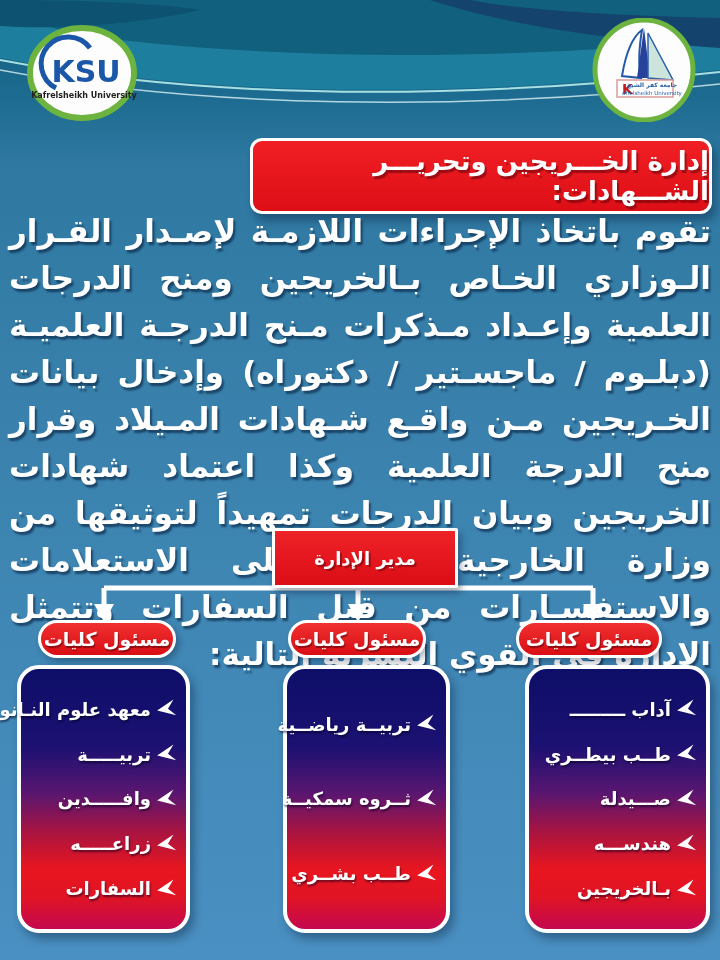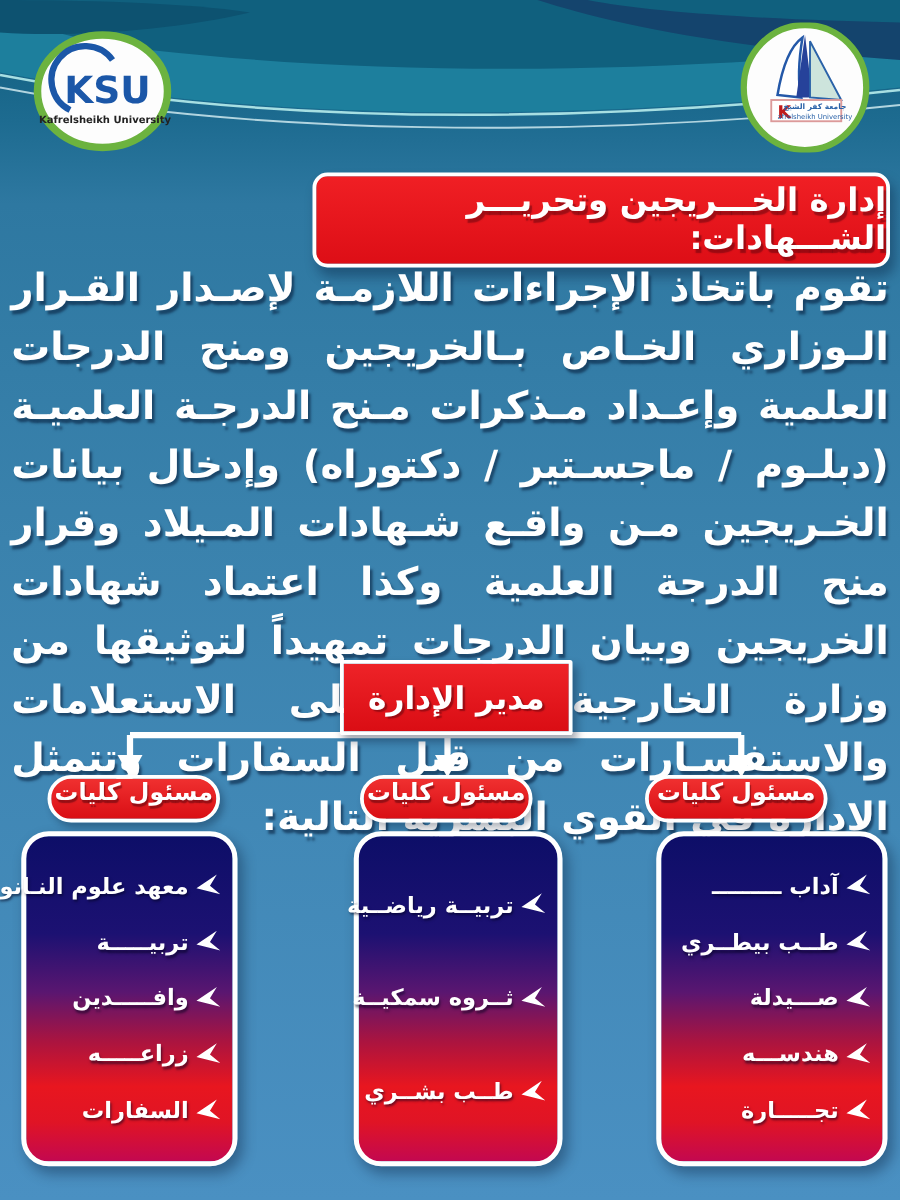--- a/index.html
+++ b/index.html
@@ -25,30 +25,30 @@
   .description{
     position:absolute;left:9px;top:208px;width:702px;margin:0;direction:rtl;
     text-align:justify;color:#fff;font-weight:bold;font-size:31px;line-height:47px;
     text-shadow:2px 3px 2px rgba(6,30,60,.6);
   }
   .director{
     position:absolute;left:272px;top:528px;width:186px;height:60px;box-sizing:border-box;
     background:linear-gradient(180deg,#ee2328,#da0d14);
     border:3px solid #fff;border-radius:2px;
     display:flex;align-items:center;justify-content:center;direction:rtl;
-    color:#fff;font-weight:bold;font-size:25px;
+    color:#fff;font-weight:bold;font-size:18px;
     text-shadow:2px 2px 1px rgba(70,0,10,.45);
     box-shadow:3px 5px 7px rgba(0,15,40,.35);
   }
   .connectors{position:absolute;left:0;top:584px;}
   .pill{
     position:absolute;top:620px;height:38px;box-sizing:border-box;
     background:linear-gradient(180deg,#f03030,#d90e14);
     border:3px solid #fff;border-radius:20px;
-    display:flex;justify-content:center;direction:rtl;
+    display:flex;align-items:center;justify-content:center;direction:rtl;
     color:#fff;font-weight:bold;font-size:19px;
     text-shadow:1px 2px 1px rgba(70,0,10,.5);
     box-shadow:3px 4px 6px rgba(0,15,40,.3);
   }
   .pill-left{left:38px;width:138px;}
   .pill-middle{left:288px;width:138px;}
   .pill-right{left:516px;width:146px;}
 
   .fbox{
     position:absolute;top:665px;height:268px;box-sizing:border-box;
@@ -162,21 +162,21 @@
           </svg>
         </span>
       <span>هندســـه</span>
     </div>
     <div class="fitem">
       <span class="bullet">
           <svg width="20" height="18">
             <polygon points="19,1 1,9 19,17 12,9" fill="#fff"></polygon>
           </svg>
         </span>
-      <span>تجـــــارة</span>
+      <span>بـالخريجين</span>
     </div>
   </div>
 
   <div class="fbox fbox-middle">
     <div class="fitem">
       <span class="bullet">
           <svg width="20" height="18">
             <polygon points="19,1 1,9 19,17 12,9" fill="#fff"></polygon>
           </svg>
         </span>

